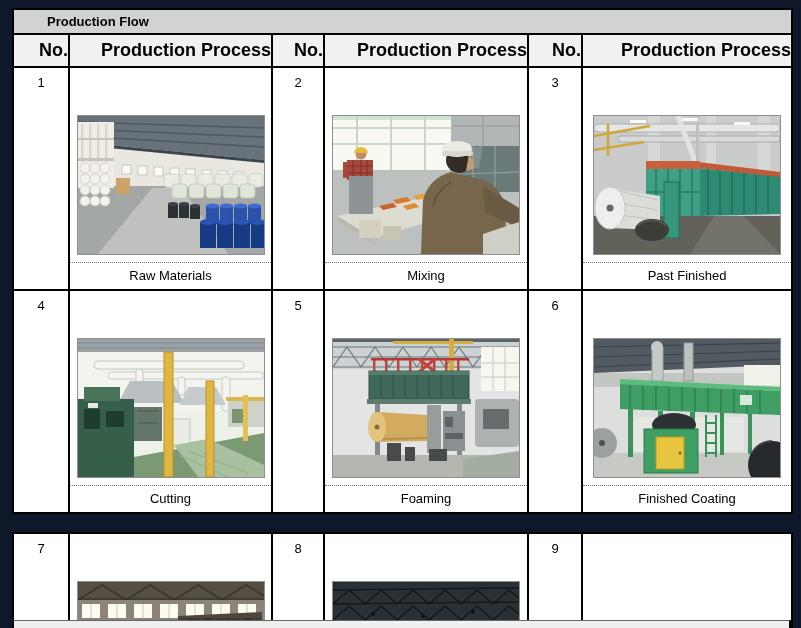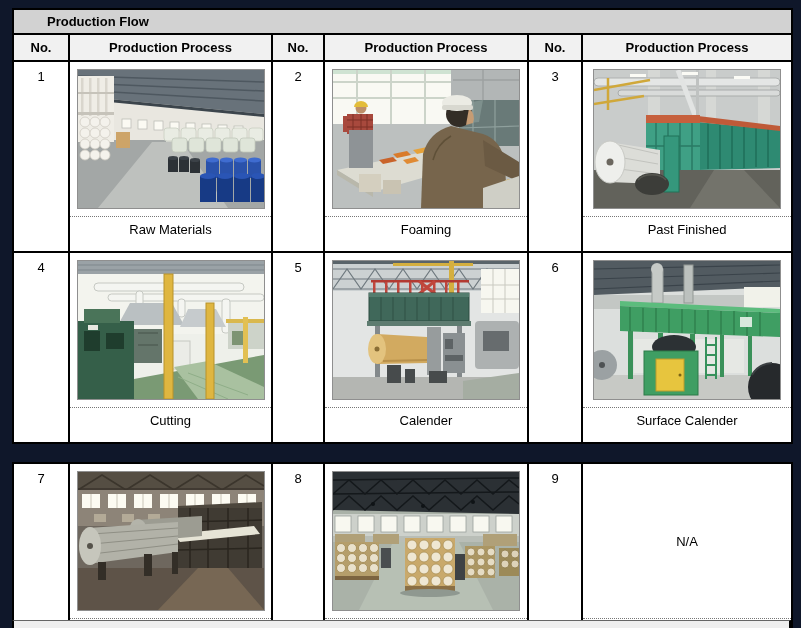--- a/index.html
+++ b/index.html
@@ -5,25 +5,25 @@
   html,body{margin:0;padding:0;background:#fff;}
   .page{position:relative;width:801px;height:628px;background:#0f172a;overflow:hidden;
         font-family:"Liberation Sans","DejaVu Sans",sans-serif;color:#000;}
   .flow-wrap{position:absolute;left:12px;top:8px;width:779px;}
   table.flow{border-collapse:collapse;width:100%;table-layout:fixed;background:#fff;}
   table.flow td{border:2px solid #000;}
   col.c-no1{width:56px;} col.c-pr1{width:203px;}
   col.c-no2{width:52px;} col.c-pr2{width:204px;}
   col.c-no3{width:54px;} col.c-pr3{width:210px;}
   .title-row td{background:#d2d2d2;font-weight:bold;font-size:13px;padding:4px 0 4px 33px;}
-  .header-row td{background:#f1f1f1;font-weight:bold;font-size:13px;text-align:center;padding:5px 0;}
+  .header-row td{background:#f1f1f1;font-weight:bold;font-size:18px;text-align:right;padding:5px 0;}
   .photo-row td{height:181px;vertical-align:top;}
   td.num-cell{text-align:center;font-size:13px;padding-top:7px;}
   td.proc-cell{padding:0;}
-  .cell-inner{display:flex;flex-direction:column;height:181px;}
+  .cell-inner{display:flex;flex-direction:column;height:181px;margin-top:40px;}
   .photo-area{flex:1;display:flex;align-items:center;justify-content:center;padding:4px 6px;}
   svg.photo{width:186px;height:138px;border:1px solid #8f8f8f;display:block;background:#ddd;}
   .caption{border-top:1px dotted #777;text-align:center;font-size:13px;padding:5px 0 6px 0;}
   .na-body{flex:1;display:flex;align-items:center;justify-content:center;font-size:13px;}
   .table2{margin-top:18px;}
   .next-strip{position:absolute;left:12px;bottom:0;width:775px;height:7px;background:#efefef;
               border-left:2px solid #000;border-right:2px solid #000;border-top:1px solid #666;}
 </style>
 </head>
 <body>
@@ -215,21 +215,21 @@
                 <path d="M100,90 Q104,74 118,66" stroke="#5f5038" stroke-width="1.5" fill="none"></path>
                 <path d="M150,70 L186,92 L186,112 L152,96 Z" fill="#6b5a43"></path>
                 <ellipse cx="178" cy="114" rx="8" ry="5" fill="#d8a93c"></ellipse>
                 <circle cx="126" cy="44" r="13" fill="#332d26"></circle>
                 <path d="M136,38 q7,7 4,15 l-7,2 z" fill="#c69c74"></path>
                 <ellipse cx="124" cy="33" rx="15" ry="8" fill="#ebebe4"></ellipse>
                 <rect x="109" y="35" width="31" height="5" rx="2" fill="#d8d8d0"></rect>
                 <polygon points="150,118 186,106 186,138 150,138" fill="#cfcfc6"></polygon>
               </svg>
             </div>
-            <div class="caption">Foaming</div>
+            <div class="caption">Mixing</div>
           </div>
         </td>
 
         <td class="num-cell">3</td>
         <td class="proc-cell">
           <div class="cell-inner">
             <div class="photo-area">
 
               <svg class="photo" viewBox="0 0 186 138">
                 <rect width="186" height="138" fill="#c9cccb"></rect>
@@ -410,21 +410,21 @@
                 <ellipse cx="44" cy="88" rx="9" ry="15" fill="#e3c37e"></ellipse>
                 <circle cx="44" cy="88" r="2.5" fill="#8a6d34"></circle>
                 <path d="M50,100 L94,99" stroke="#b8904a" stroke-width="2"></path>
                 <g fill="#474b4c">
                   <rect x="54" y="104" width="14" height="18"></rect>
                       <rect x="72" y="108" width="10" height="14"></rect>
                   <rect x="96" y="110" width="18" height="12"></rect>
                 </g>
               </svg>
             </div>
-            <div class="caption">Calender</div>
+            <div class="caption">Foaming</div>
           </div>
         </td>
 
         <td class="num-cell">6</td>
         <td class="proc-cell">
           <div class="cell-inner">
             <div class="photo-area">
 
               <svg class="photo" viewBox="0 0 186 138">
                 <rect width="186" height="138" fill="#dcdfdd"></rect>
@@ -475,21 +475,21 @@
                       <line x1="112" y1="94" x2="122" y2="94"></line>
                   <line x1="112" y1="104" x2="122" y2="104"></line>
                       <line x1="112" y1="114" x2="122" y2="114"></line>
                 </g>
                 <circle cx="178" cy="126" r="24" fill="#26292c"></circle>
                 <path d="M158,114 a24,24 0 0 1 20,-12" stroke="#3c4043" stroke-width="2" fill="none"></path>
                 <circle cx="8" cy="104" r="15" fill="#9ba1a3"></circle>
                 <circle cx="8" cy="104" r="3" fill="#4e5254"></circle>
               </svg>
             </div>
-            <div class="caption">Surface Calender</div>
+            <div class="caption">Finished Coating</div>
           </div>
         </td>
       </tr>
     </tbody>
       </table>
 
     <table class="flow table2">
       <colgroup>
         <col class="c-no1">
           <col class="c-pr1">

